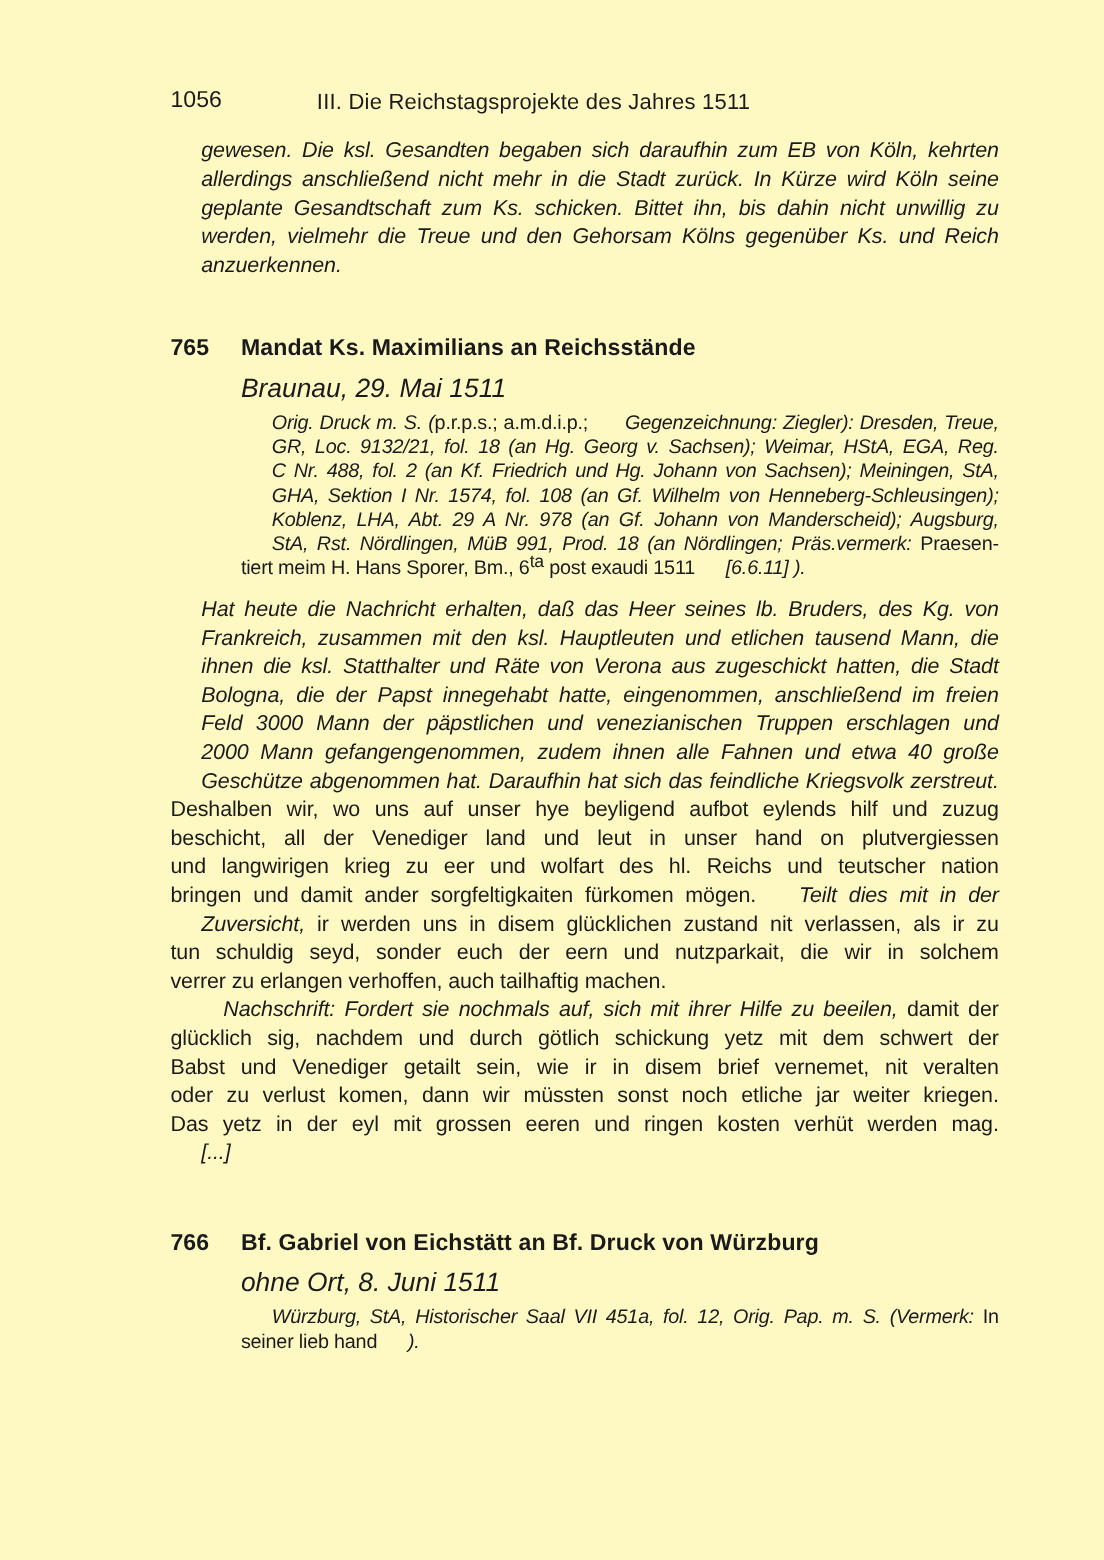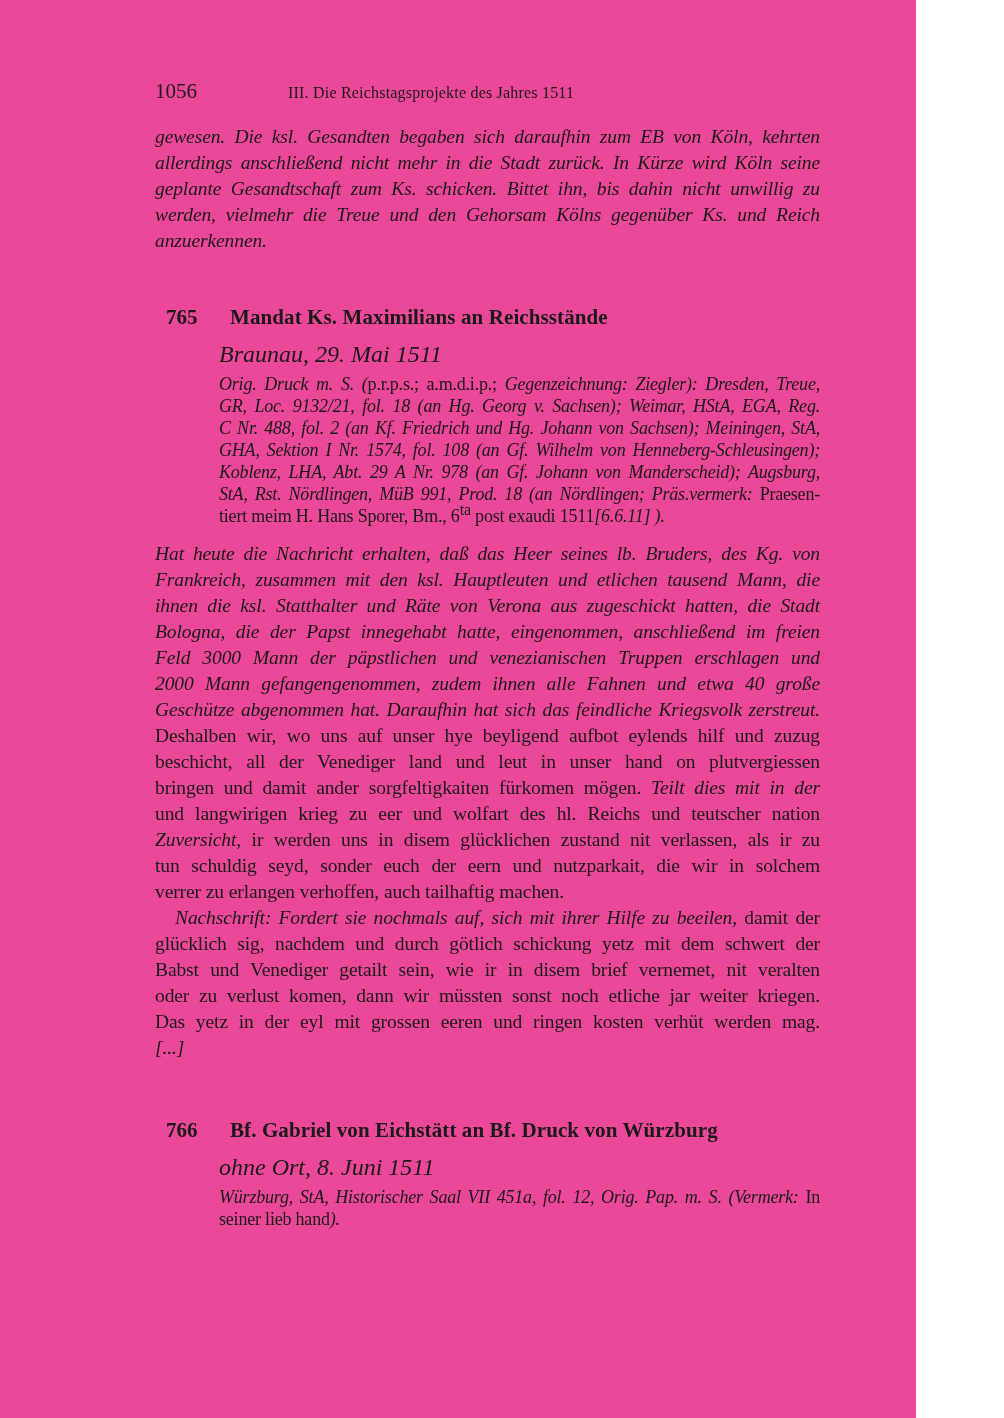--- a/index.html
+++ b/index.html
@@ -1,75 +1,74 @@
 <!DOCTYPE html>
 <html lang="de"><head>
 <meta charset="utf-8">
 <style>
   html, body { margin: 0; padding: 0; background: #ffffff; }
   .page {
     position: relative;
-    width: 916px;
+    width: 1004px;
     height: 1418px;
     box-sizing: border-box;
-    background: #ec4899;
+    background: #fef9c3;
     color: #1a1a1a;
-    font-family: Liberation Serif, serif;
+    font-family: Liberation Sans, sans-serif;
     padding: 80px 96px 0 155px;
     overflow: hidden;
   }
   
   .running-header {
     position: relative;
     height: 22px;
     line-height: 22px;
   }
   .pagenum {
     position: absolute;
     left: 0;
     top: 0;
     font-size: 21px;
   }
   .running-title {
     position: absolute;
     left: 133px;
     top: 2px;
-    font-size: 16px;
+    font-size: 20px;
     letter-spacing: 0.2px;
   }
   
   .tline {
     font-size: 19.5px;
     line-height: 26px;
     letter-spacing: -0.1px;
     text-align: justify;
     text-align-last: justify;
     -moz-text-align-last: justify;
     white-space: normal;
   }
   .tline.last {
     text-align-last: left;
     -moz-text-align-last: left;
   }
   .tline.indent { text-indent: 20px; }
-  .it { font-style: italic; }
+  .it { font-style: italic; margin-left: 28px; }
   .rm { font-style: normal; }
   sup.sup {
     font-size: 16px;
     font-style: normal;
     vertical-align: super;
     line-height: 0;
   }
   .intro { margin-top: 22px; }
   
   .entry-heading {
     display: flex;
     align-items: baseline;
     margin-top: 49px;
-    margin-left: 11px;
   }
   .entry-766 .entry-heading { margin-top: 55px; }
   .entry-num {
     flex: 0 0 64px;
     font-weight: bold;
     font-size: 21px;
     line-height: 28px;
   }
   .entry-title {
     margin: 0;
@@ -129,22 +128,22 @@
       <div class="body-para">
           <div class="tline"><span class="it">Hat heute die Nachricht erhalten, daß das Heer seines lb. Bruders, des Kg. von</span></div>
           <div class="tline"><span class="it">Frankreich, zusammen mit den ksl. Hauptleuten und etlichen tausend Mann, die</span></div>
           <div class="tline"><span class="it">ihnen die ksl. Statthalter und Räte von Verona aus zugeschickt hatten, die Stadt</span></div>
           <div class="tline"><span class="it">Bologna, die der Papst innegehabt hatte, eingenommen, anschließend im freien</span></div>
           <div class="tline"><span class="it">Feld 3000 Mann der päpstlichen und venezianischen Truppen erschlagen und</span></div>
           <div class="tline"><span class="it">2000 Mann gefangengenommen, zudem ihnen alle Fahnen und etwa 40 große</span></div>
           <div class="tline"><span class="it">Geschütze abgenommen hat. Daraufhin hat sich das feindliche Kriegsvolk zerstreut.</span></div>
           <div class="tline"><span class="rm">Deshalben wir, wo uns auf unser hye beyligend aufbot eylends hilf und zuzug</span></div>
           <div class="tline"><span class="rm">beschicht, all der Venediger land und leut in unser hand on plutvergiessen</span></div>
+          <div class="tline"><span class="rm">und langwirigen krieg zu eer und wolfart des hl. Reichs und teutscher nation</span></div>
           <div class="tline"><span class="rm">bringen und damit ander sorgfeltigkaiten fürkomen mögen. </span><span class="it">Teilt dies mit in der</span></div>
-          <div class="tline"><span class="rm">und langwirigen krieg zu eer und wolfart des hl. Reichs und teutscher nation</span></div>
           <div class="tline"><span class="it">Zuversicht,</span><span class="rm"> ir werden uns in disem glücklichen zustand nit verlassen, als ir zu</span></div>
           <div class="tline"><span class="rm">tun schuldig seyd, sonder euch der eern und nutzparkait, die wir in solchem</span></div>
           <div class="tline last"><span class="rm">verrer zu erlangen verhoffen, auch tailhaftig machen.</span></div>
         </div>
       <div class="body-para">
           <div class="tline indent"><span class="it">Nachschrift: Fordert sie nochmals auf, sich mit ihrer Hilfe zu beeilen,</span><span class="rm"> damit der</span></div>
           <div class="tline"><span class="rm">glücklich sig, nachdem und durch götlich schickung yetz mit dem schwert der</span></div>
           <div class="tline"><span class="rm">Babst und Venediger getailt sein, wie ir in disem brief vernemet, nit veralten</span></div>
           <div class="tline"><span class="rm">oder zu verlust komen, dann wir müssten sonst noch etliche jar weiter kriegen.</span></div>
           <div class="tline"><span class="rm">Das yetz in der eyl mit grossen eeren und ringen kosten verhüt werden mag.</span></div>

